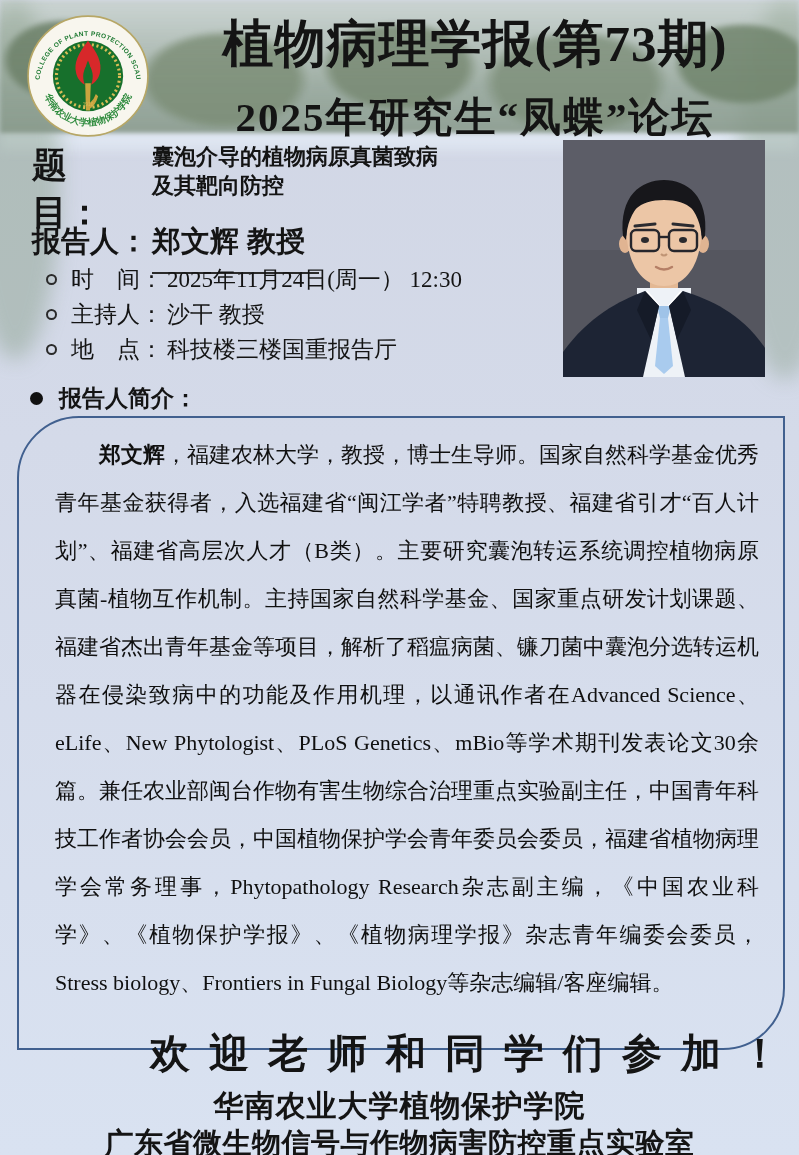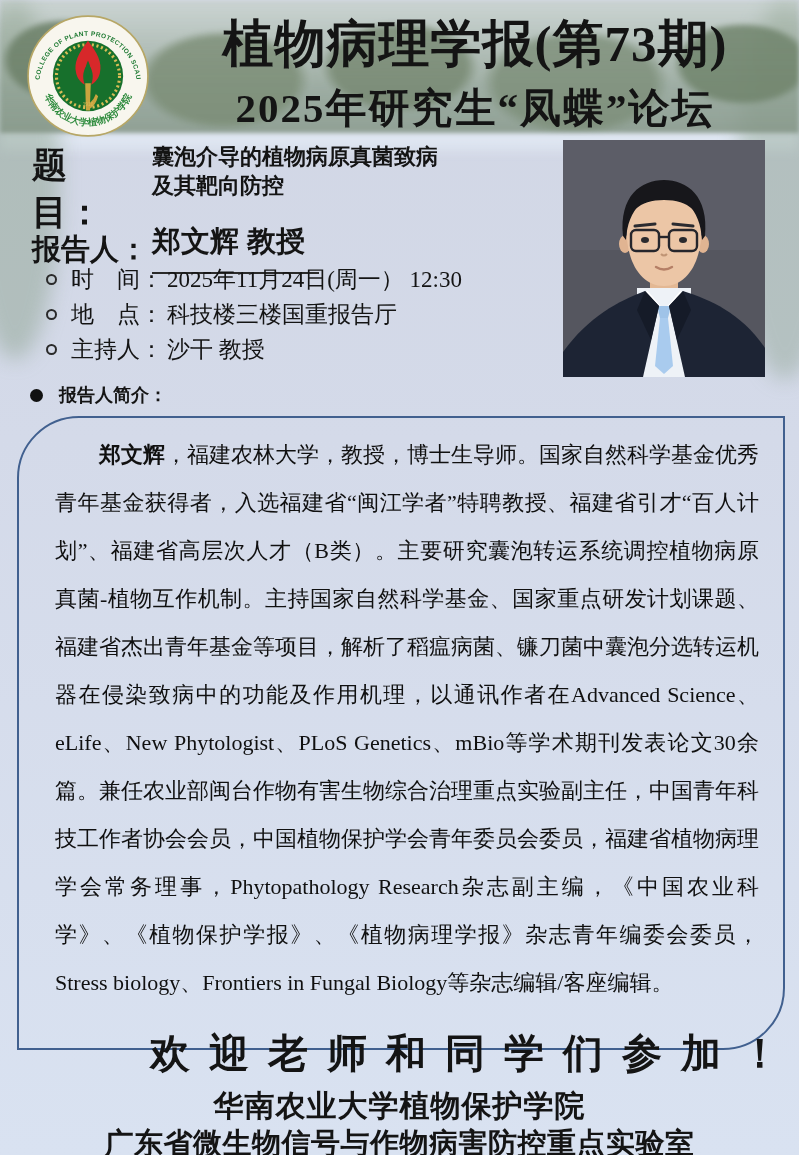--- a/index.html
+++ b/index.html
@@ -35,41 +35,41 @@
               filter:blur(2px); }
   .bg-tree-l { position:absolute; left:-30px; top:140; width:90px; height:360px; background:rgba(120,146,118,.38); border-radius:50%; filter:blur(10px); }
   .bg-tree-r { position:absolute; right:-34px; top:150; width:96px; height:380px; background:rgba(120,146,118,.34); border-radius:50%; filter:blur(10px); }
   .bg-band  { position:absolute; left:0; top:64; width:799px; height:82px; background:rgba(248,251,255,.45); filter:blur(3px); }
 
   
   .logo { position:absolute; left:26px; top:14px; width:124px; height:124px; }
   .titles { position:absolute; left:158px; top:16px; width:634px; text-align:center;
             font-family:"Liberation Serif", serif; font-weight:bold; }
   .title-1 { font-size:51px; line-height:1.12; letter-spacing:1px; }
-  .title-2 { font-size:41px; line-height:1.1; margin-top:13px; letter-spacing:2px; }
+  .title-2 { font-size:41px; line-height:1.1; margin-top:22px; letter-spacing:2px; }
 
   
   .topic-row { position:absolute; left:32px; top:142px; display:flex; }
   .topic-label { flex:0 0 120px; font-size:35px; font-weight:bold; }
   .topic-lines { font-size:22px; font-weight:bold; line-height:1.32; }
   .speaker-row { position:absolute; left:32px; top:222px; display:flex; font-size:29px; font-weight:bold; }
-  .speaker-label { flex:0 0 120px;margin-top:8px; }
+  .speaker-label { flex:0 0 120px; }
   .speaker-value { border-bottom:2px solid #2a2a2a; padding-bottom:10px; padding-right:14px; }
 
   .details { position:absolute; left:46px; top:262px; font-family:"Liberation Serif", serif; font-size:23px; }
   .detail-row { display:flex; align-items:center; height:35px; }
   .detail-marker { width:11px; height:11px; border:2px solid #2a2a2a; border-radius:50%; margin-right:14px; flex:0 0 auto; }
   .detail-label { flex:0 0 96px; }
   .detail-value { }
 
   
   .photo { position:absolute; left:563px; top:140px; width:202px; height:237px; }
 
   
-  .bio-head { position:absolute; left:30px; top:383px; display:flex; align-items:center; font-size:18px; font-weight:bold; }
+  .bio-head { position:absolute; left:30px; top:383px; display:flex; align-items:center; font-size:23px; font-weight:bold; }
   .bio-bullet { width:13px; height:13px; background:#111; border-radius:50%; margin-right:16px; }
   .bio-box { position:absolute; left:17px; top:416px; width:768px; height:634px;
              border:2px solid #41608f; border-radius:62px 0 62px 0; }
   .bio-text { position:absolute; left:36px; right:24px; top:13px;
               font-family:"Liberation Serif", serif; font-size:22px; line-height:48px;
               text-align:justify; text-indent:2em; color:#101010; }
   .bio-name { font-weight:bold; }
 
   
   .welcome { position:absolute; left:0; top:1026px; width:799px; text-align:right;
@@ -135,27 +135,27 @@
   </div>
 
   <div class="details">
     <div class="detail-row">
       <span class="detail-marker"></span>
       <span class="detail-label">时　间：</span>
       <span class="detail-value">2025年11月24日(周一） 12:30</span>
     </div>
     <div class="detail-row">
       <span class="detail-marker"></span>
+      <span class="detail-label">主持人：</span>
+      <span class="detail-value">沙干 教授</span>
+    </div>
+    <div class="detail-row">
+      <span class="detail-marker"></span>
       <span class="detail-label">地　点：</span>
       <span class="detail-value">科技楼三楼国重报告厅</span>
-    </div>
-    <div class="detail-row">
-      <span class="detail-marker"></span>
-      <span class="detail-label">主持人：</span>
-      <span class="detail-value">沙干 教授</span>
     </div>
   </div>
 
   <svg class="photo" viewBox="0 0 202 237">
     <rect x="0" y="0" width="202" height="237" fill="#55565f"></rect>
     <rect x="0" y="0" width="202" height="110" fill="#63646d" opacity="0.55"></rect>
     <rect x="87" y="130" width="28" height="30" fill="#e3b894"></rect>
     <rect x="74" y="148" width="54" height="89" fill="#eef2f7"></rect>
     <path d="M84,150 L101,170 L80,176 Z" fill="#ffffff"></path>
     <path d="M118,150 L101,170 L122,176 Z" fill="#ffffff"></path>

